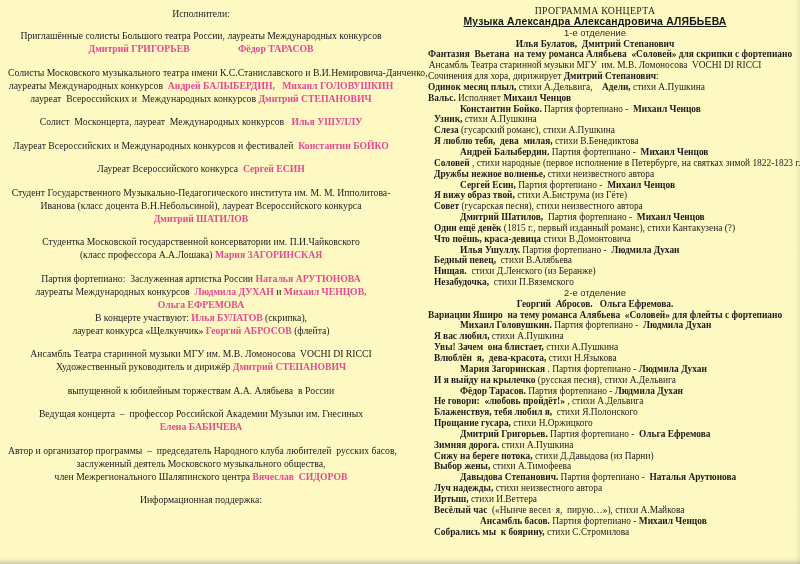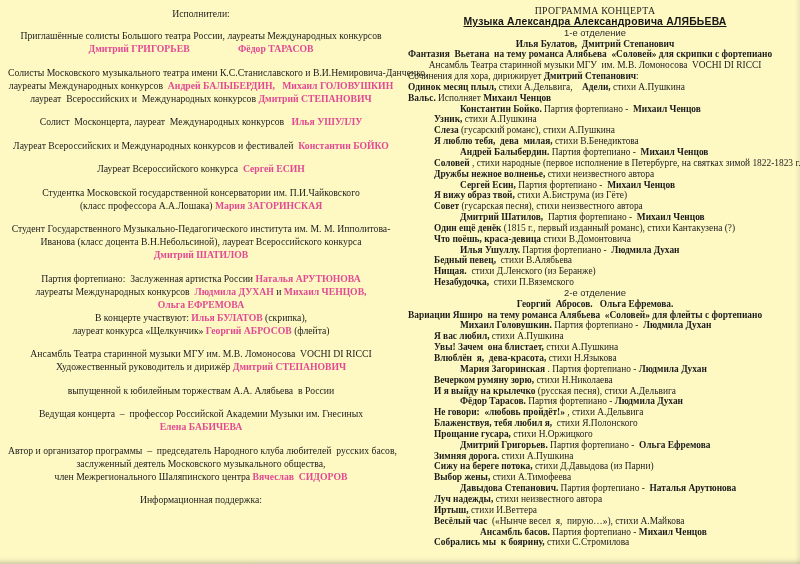--- a/index.html
+++ b/index.html
@@ -30,21 +30,21 @@
     font-size:9.7px;line-height:13px;
   }
   .col.right{
     width:400px;padding:6px 16px 0 6px;
     font-size:9.4px;line-height:10.85px;
   }
   .left .block{margin-bottom:10.5px;}
   .left .block:first-child{margin-bottom:9px;}
   .line{white-space:pre;}
   .line.c{text-align:center;}
-  .line.l0{padding-left:2px;}
+  .line.l0{padding-left:2px;margin-left:20px;}
   .line.l{padding-left:28px;}
   .line.i{padding-left:54px;}
   .line.i2{padding-left:74px;}
   
   .sr{font-family:"Liberation Serif","DejaVu Serif",serif;}
   .sb{font-family:"Liberation Serif","DejaVu Serif",serif;font-weight:bold;}
   .pk{font-family:"Liberation Serif","DejaVu Serif",serif;font-weight:bold;color:#e24a93;}
   .sn{font-family:"Liberation Sans","DejaVu Sans",sans-serif;font-size:9.4px;color:#2a2a2a;}
   .snb{font-family:"Liberation Sans","DejaVu Sans",sans-serif;font-weight:bold;font-size:10.4px;letter-spacing:.2px;color:#161616;text-decoration:underline;}
   .right .line:first-child{font-size:9.8px;letter-spacing:.3px;}
@@ -69,27 +69,27 @@
       <div class="block">
         <div class="line c"><span class="sr">Солист  Москонцерта, лауреат  Международных конкурсов   </span><span class="pk">Илья УШУЛЛУ</span></div>
       </div>
       <div class="block">
         <div class="line c"><span class="sr">Лауреат Всероссийских и Международных конкурсов и фестивалей  </span><span class="pk">Константин БОЙКО</span></div>
       </div>
       <div class="block">
         <div class="line c"><span class="sr">Лауреат Всероссийского конкурса  </span><span class="pk">Сергей ЕСИН</span></div>
       </div>
       <div class="block">
-        <div class="line c"><span class="sr">Студентка Московской государственной консерватории им. П.И.Чайковского</span></div>
-        <div class="line c"><span class="sr">(класс профессора А.А.Лошака) </span><span class="pk">Мария ЗАГОРИНСКАЯ</span></div>
-      </div>
-      <div class="block">
         <div class="line c"><span class="sr">Студент Государственного Музыкально-Педагогического института им. М. М. Ипполитова-</span></div>
         <div class="line c"><span class="sr">Иванова (класс доцента В.Н.Небольсиной), лауреат Всероссийского конкурса</span></div>
         <div class="line c"><span class="pk">Дмитрий ШАТИЛОВ</span></div>
+      </div>
+      <div class="block">
+        <div class="line c"><span class="sr">Студентка Московской государственной консерватории им. П.И.Чайковского</span></div>
+        <div class="line c"><span class="sr">(класс профессора А.А.Лошака) </span><span class="pk">Мария ЗАГОРИНСКАЯ</span></div>
       </div>
       <div class="block">
         <div class="line c"><span class="sr">Партия фортепиано:  Заслуженная артистка России </span><span class="pk">Наталья АРУТЮНОВА</span></div>
         <div class="line c"><span class="sr">лауреаты Международных конкурсов  </span><span class="pk">Людмила ДУХАН</span><span class="sr"> и </span><span class="pk">Михаил ЧЕНЦОВ,</span></div>
         <div class="line c"><span class="pk">Ольга ЕФРЕМОВА</span></div>
         <div class="line c"><span class="sr">В концерте участвуют: </span><span class="pk">Илья БУЛАТОВ</span><span class="sr"> (скрипка),</span></div>
         <div class="line c"><span class="sr">лауреат конкурса «Щелкунчик» </span><span class="pk">Георгий АБРОСОВ</span><span class="sr"> (флейта)</span></div>
       </div>
       <div class="block">
         <div class="line c"><span class="sr">Ансамбль Театра старинной музыки МГУ им. М.В. Ломоносова  VOCHI DI RICCI</span></div>
@@ -140,21 +140,20 @@
         <div class="line l"><span class="sb">Нищая.</span><span class="sr">  стихи Д.Ленского (из Беранже)</span></div>
         <div class="line l"><span class="sb">Незабудочка,</span><span class="sr">  стихи П.Вяземского</span></div>
         <div class="line c"><span class="sn">2-е отделение</span></div>
         <div class="line c"><span class="sb">Георгий  Абросов.   Ольга Ефремова.</span></div>
         <div class="line l0"><span class="sb">Вариации Яширо  на тему романса Алябьева  «Соловей» для флейты с фортепиано</span></div>
         <div class="line i"><span class="sb">Михаил Головушкин.</span><span class="sr"> Партия фортепиано -  </span><span class="sb">Людмила Духан</span></div>
         <div class="line l"><span class="sb">Я вас любил,</span><span class="sr"> стихи А.Пушкина</span></div>
         <div class="line l"><span class="sb">Увы! Зачем  она блистает,</span><span class="sr"> стихи А.Пушкина</span></div>
         <div class="line l"><span class="sb">Влюблён  я,  дева-красота,</span><span class="sr"> стихи Н.Языкова</span></div>
         <div class="line i"><span class="sb">Мария Загоринская</span><span class="sr"> . Партия фортепиано - </span><span class="sb">Людмила Духан</span></div>
-        <div class="line l"><span class="sb">Вечерком румяну зорю,</span><span class="sr"> стихи Н.Николаева</span></div>
         <div class="line l"><span class="sb">И я выйду на крылечко</span><span class="sr"> (русская песня), стихи А.Дельвига</span></div>
         <div class="line i"><span class="sb">Фёдор Тарасов.</span><span class="sr"> Партия фортепиано - </span><span class="sb">Людмила Духан</span></div>
         <div class="line l"><span class="sb">Не говори:  «любовь пройдёт!»</span><span class="sr"> , стихи А.Дельвига</span></div>
         <div class="line l"><span class="sb">Блаженствуя, тебя любил я,</span><span class="sr">  стихи Я.Полонского</span></div>
         <div class="line l"><span class="sb">Прощание гусара,</span><span class="sr"> стихи Н.Оржицкого</span></div>
         <div class="line i"><span class="sb">Дмитрий Григорьев.</span><span class="sr"> Партия фортепиано -  </span><span class="sb">Ольга Ефремова</span></div>
         <div class="line l"><span class="sb">Зимняя дорога.</span><span class="sr"> стихи А.Пушкина</span></div>
         <div class="line l"><span class="sb">Сижу на береге потока,</span><span class="sr"> стихи Д.Давыдова (из Парни)</span></div>
         <div class="line l"><span class="sb">Выбор жены,</span><span class="sr"> стихи А.Тимофеева</span></div>
         <div class="line i"><span class="sb">Давыдова Степанович.</span><span class="sr"> Партия фортепиано -  </span><span class="sb">Наталья Арутюнова</span></div>

